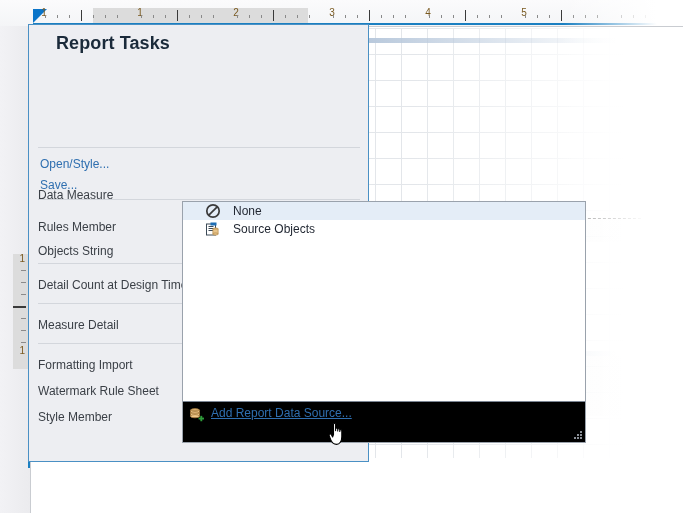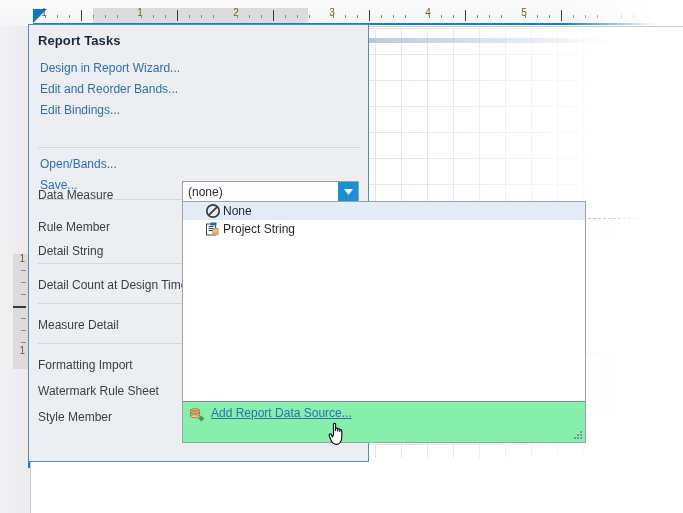--- a/index.html
+++ b/index.html
@@ -168,23 +168,23 @@
     width: 341px;
     height: 438px;
     background: #edeef2;
     border: 1px solid #4a90c4;
     box-sizing: border-box;
     z-index: 20;
   }
 
   .panel-title {
     position: absolute;
-    left: 9px;
+    left: 27px;
     top: 8px;
-    font-size: 13px;
+    font-size: 18px;
     font-weight: bold;
     color: #1a2a3a;
     letter-spacing: 0.1px;
   }
 
   .panel-links {
     position: absolute;
     left: 11px;
     top: 33px;
     width: 320px;
@@ -282,27 +282,27 @@
     color: #1f2530;
   }
   .dd-item.selected { background: #e4edf7; }
   .dd-item-icon {
     position: absolute;
     left: 22px;
     top: 1px;
     width: 16px;
     height: 16px;
   }
-  .dd-item-label { margin-left: 18px; }
+  .dd-item-label { margin-left: 28px; }
 
   .dd-footer {
     position: absolute;
     left: 0; right: 0; bottom: 0;
     height: 40px;
-    background: #86efac;
+    background: #000000;
     border-top: 1px solid #7b8593;
   }
   .dd-footer-icon {
     position: absolute;
     left: 6px;
     top: 5px;
     width: 16px;
     height: 16px;
   }
   .dd-footer-link {
@@ -429,45 +429,40 @@
         <div class="vtick minor" style="top: 292px;"></div>
         <div class="vtick minor" style="top: 304px;"></div>
         <div class="vtick minor" style="top: 316px;"></div>
       </div>
   </div>
 
   <div class="tasks-panel">
 
     <div class="panel-title">Report Tasks</div>
 
-    <div class="panel-links">
-      <a class="panel-link" href="#">Design in Report Wizard...</a>
-      <a class="panel-link" href="#">Edit and Reorder Bands...</a>
-      <a class="panel-link" href="#">Edit Bindings...</a>
-    </div>
 
     <div class="panel-sep" style="top:122px;"></div>
 
     <div class="panel-links" style="top:129px;">
-      <a class="panel-link" href="#">Open/Bands...</a>
+      <a class="panel-link" href="#">Open/Style...</a>
       <a class="panel-link" href="#">Save...</a>
     </div>
 
     <div class="panel-sep" style="top:174px;"></div>
 
     <div class="prop-row" style="top:154px;">
       <span class="prop-label">Data Measure</span>
     </div>
 
     <div class="prop-row" style="top:186px;">
-      <span class="prop-label">Rule Member</span>
+      <span class="prop-label">Rules Member</span>
     </div>
 
     <div class="prop-row" style="top:210px;">
-      <span class="prop-label">Detail String</span>
+      <span class="prop-label">Objects String</span>
     </div>
 
     <div class="panel-sep" style="top:238px;"></div>
 
     <div class="prop-row" style="top:244px;">
       <span class="prop-label">Detail Count at Design Time</span>
     </div>
 
     <div class="panel-sep" style="top:278px;"></div>
 
@@ -485,28 +480,20 @@
       <span class="prop-label">Watermark Rule Sheet</span>
     </div>
 
     <div class="prop-row" style="top:376px;">
       <span class="prop-label">Style Member</span>
     </div>
 
 
   </div>
 
-  <div class="combo">
-    <span class="combo-text">(none)</span>
-    <span class="combo-arrow-btn">
-      <svg width="9" height="6" viewBox="0 0 9 6">
-        <polygon points="0,0 9,0 4.5,6" fill="#ffffff"></polygon>
-      </svg>
-    </span>
-  </div>
 
   <div class="dropdown">
 
     <div class="dd-list">
 
       <div class="dd-item selected">
         <span class="dd-item-icon">
           <svg width="16" height="16" viewBox="0 0 16 16">
             <circle cx="8" cy="8" r="6.2" fill="none" stroke="#3a3a3a" stroke-width="1.7"></circle>
             <line x1="3.8" y1="12.2" x2="12.2" y2="3.8" stroke="#3a3a3a" stroke-width="1.7"></line>
@@ -521,21 +508,21 @@
             <rect x="1.5" y="3" width="9" height="11" fill="#ffffff" stroke="#3c4a57" stroke-width="1"></rect>
             <line x1="3.5" y1="5.5" x2="8.5" y2="5.5" stroke="#3c4a57" stroke-width="1"></line>
             <line x1="3.5" y1="7.5" x2="8.5" y2="7.5" stroke="#3c4a57" stroke-width="1"></line>
             <line x1="3.5" y1="9.5" x2="8.5" y2="9.5" stroke="#3c4a57" stroke-width="1"></line>
             <rect x="5.5" y="1.5" width="6" height="3" fill="#1f6fb5"></rect>
             <ellipse cx="10.5" cy="8" rx="2.6" ry="1.1" fill="#e8c48a" stroke="#b58b4a" stroke-width="0.7"></ellipse>
             <rect x="7.9" y="8" width="5.2" height="5" fill="#e8c48a" stroke="#b58b4a" stroke-width="0.7"></rect>
             <ellipse cx="10.5" cy="13" rx="2.6" ry="1.1" fill="#e8c48a" stroke="#b58b4a" stroke-width="0.7"></ellipse>
           </svg>
         </span>
-        <span class="dd-item-label">Project String</span>
+        <span class="dd-item-label">Source Objects</span>
       </div>
 
     </div>
 
     <div class="dd-footer">
       <span class="dd-footer-icon">
         <svg width="16" height="16" viewBox="0 0 16 16">
           <ellipse cx="6" cy="3.2" rx="4.4" ry="1.6" fill="#f0c98d" stroke="#9c7233" stroke-width="0.8"></ellipse>
           <rect x="1.6" y="3.2" width="8.8" height="3" fill="#f0c98d" stroke="#9c7233" stroke-width="0.8"></rect>
           <ellipse cx="6" cy="6.2" rx="4.4" ry="1.6" fill="#f0c98d" stroke="#9c7233" stroke-width="0.8"></ellipse>

